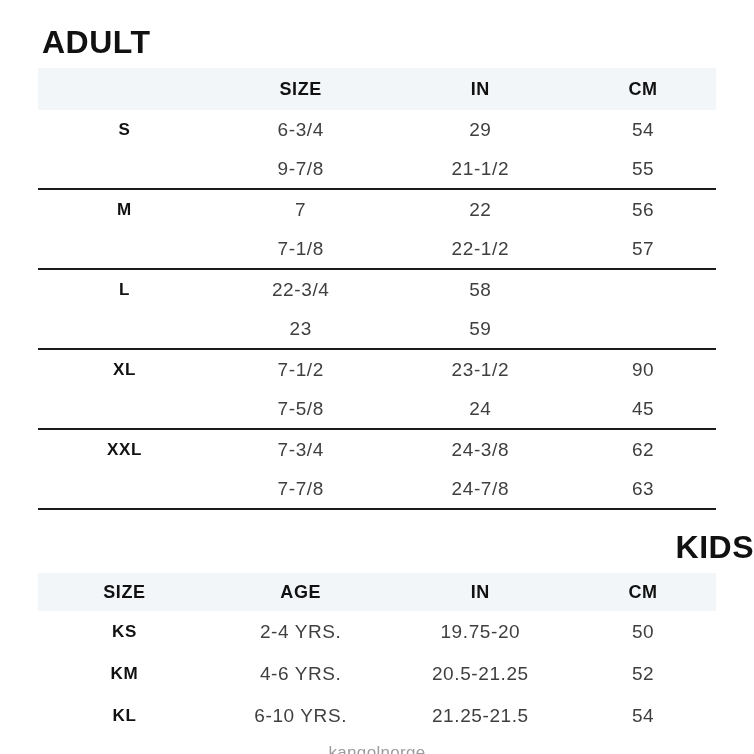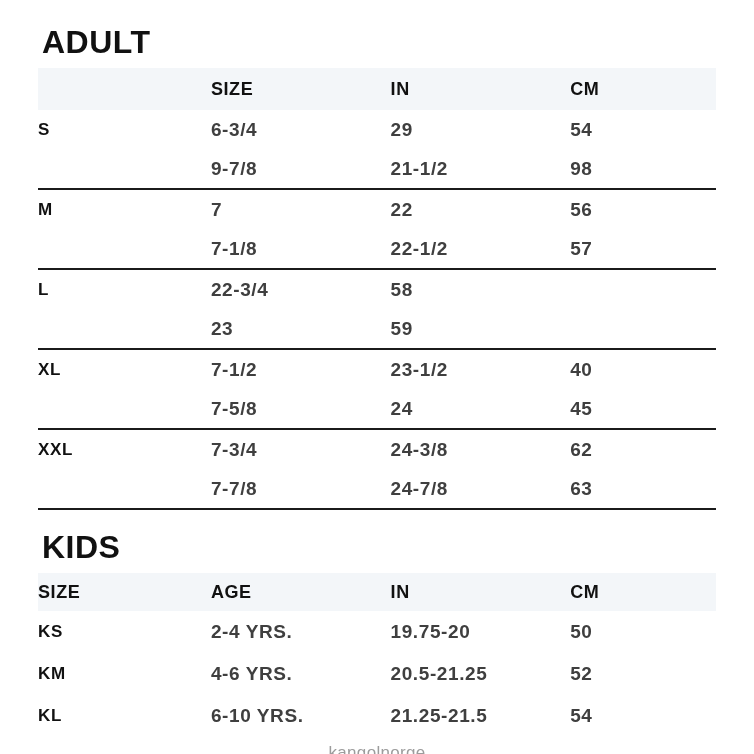--- a/index.html
+++ b/index.html
@@ -23,23 +23,23 @@
     align-items: center;
   }
   .thead {
     background: #f3f6f9;
     height: 42px;
   }
   .kids-table .thead { height: 38px; }
   .thead .cell {
     font-size: 18px; font-weight: 700; letter-spacing: 0.6px; color: #111;
   }
-  .cell { }
+  .cell { text-align: center; }
   .data-cell {
-    font-size: 19px; font-weight: 700; color: #3f3f3f;
+    font-size: 19px; font-weight: 400; color: #3f3f3f;
     letter-spacing: 0.6px;
   }
   .label-cell {
     font-size: 17px; font-weight: 700; letter-spacing: 0.6px; color: #111;
   }
   .size-group {
     border-bottom: 2px solid #1b1b1b;
   }
   .adult-table .trow.body-row { height: 39px; }
   .kids-table .trow.body-row { height: 42px; }
@@ -67,21 +67,21 @@
     <div class="trow body-row">
       <div class="cell label-cell">S</div>
       <div class="cell data-cell">6-3/4</div>
       <div class="cell data-cell">29</div>
       <div class="cell data-cell">54</div>
     </div>
     <div class="trow body-row">
       <div class="cell label-cell"></div>
       <div class="cell data-cell">9-7/8</div>
       <div class="cell data-cell">21-1/2</div>
-      <div class="cell data-cell">98</div>
+      <div class="cell data-cell">55</div>
     </div>
   </div>
 
   <div class="size-group">
     <div class="trow body-row">
       <div class="cell label-cell">M</div>
       <div class="cell data-cell">7</div>
       <div class="cell data-cell">22</div>
       <div class="cell data-cell">56</div>
     </div>
@@ -104,21 +104,21 @@
       <div class="cell data-cell">23</div>
       <div class="cell data-cell">59</div>
     </div>
   </div>
 
   <div class="size-group">
     <div class="trow body-row">
       <div class="cell label-cell">XL</div>
       <div class="cell data-cell">7-1/2</div>
       <div class="cell data-cell">23-1/2</div>
-      <div class="cell data-cell">40</div>
+      <div class="cell data-cell">90</div>
     </div>
     <div class="trow body-row">
       <div class="cell label-cell"></div>
       <div class="cell data-cell">7-5/8</div>
       <div class="cell data-cell">24</div>
       <div class="cell data-cell">45</div>
     </div>
   </div>
 
   <div class="size-group">
@@ -130,21 +130,21 @@
     </div>
     <div class="trow body-row">
       <div class="cell label-cell"></div>
       <div class="cell data-cell">7-7/8</div>
       <div class="cell data-cell">24-7/8</div>
       <div class="cell data-cell">63</div>
     </div>
   </div>
 </div>
 
-<h1 class="section-title" style="margin-top:22px;">KIDS</h1>
+<h1 class="section-title" style="margin-top:22px;text-align:right;">KIDS</h1>
 
 <div class="size-table kids-table">
   <div class="trow thead">
     <div class="cell">SIZE</div>
     <div class="cell">AGE</div>
     <div class="cell">IN</div>
     <div class="cell">CM</div>
   </div>
 
   <div class="trow body-row">

